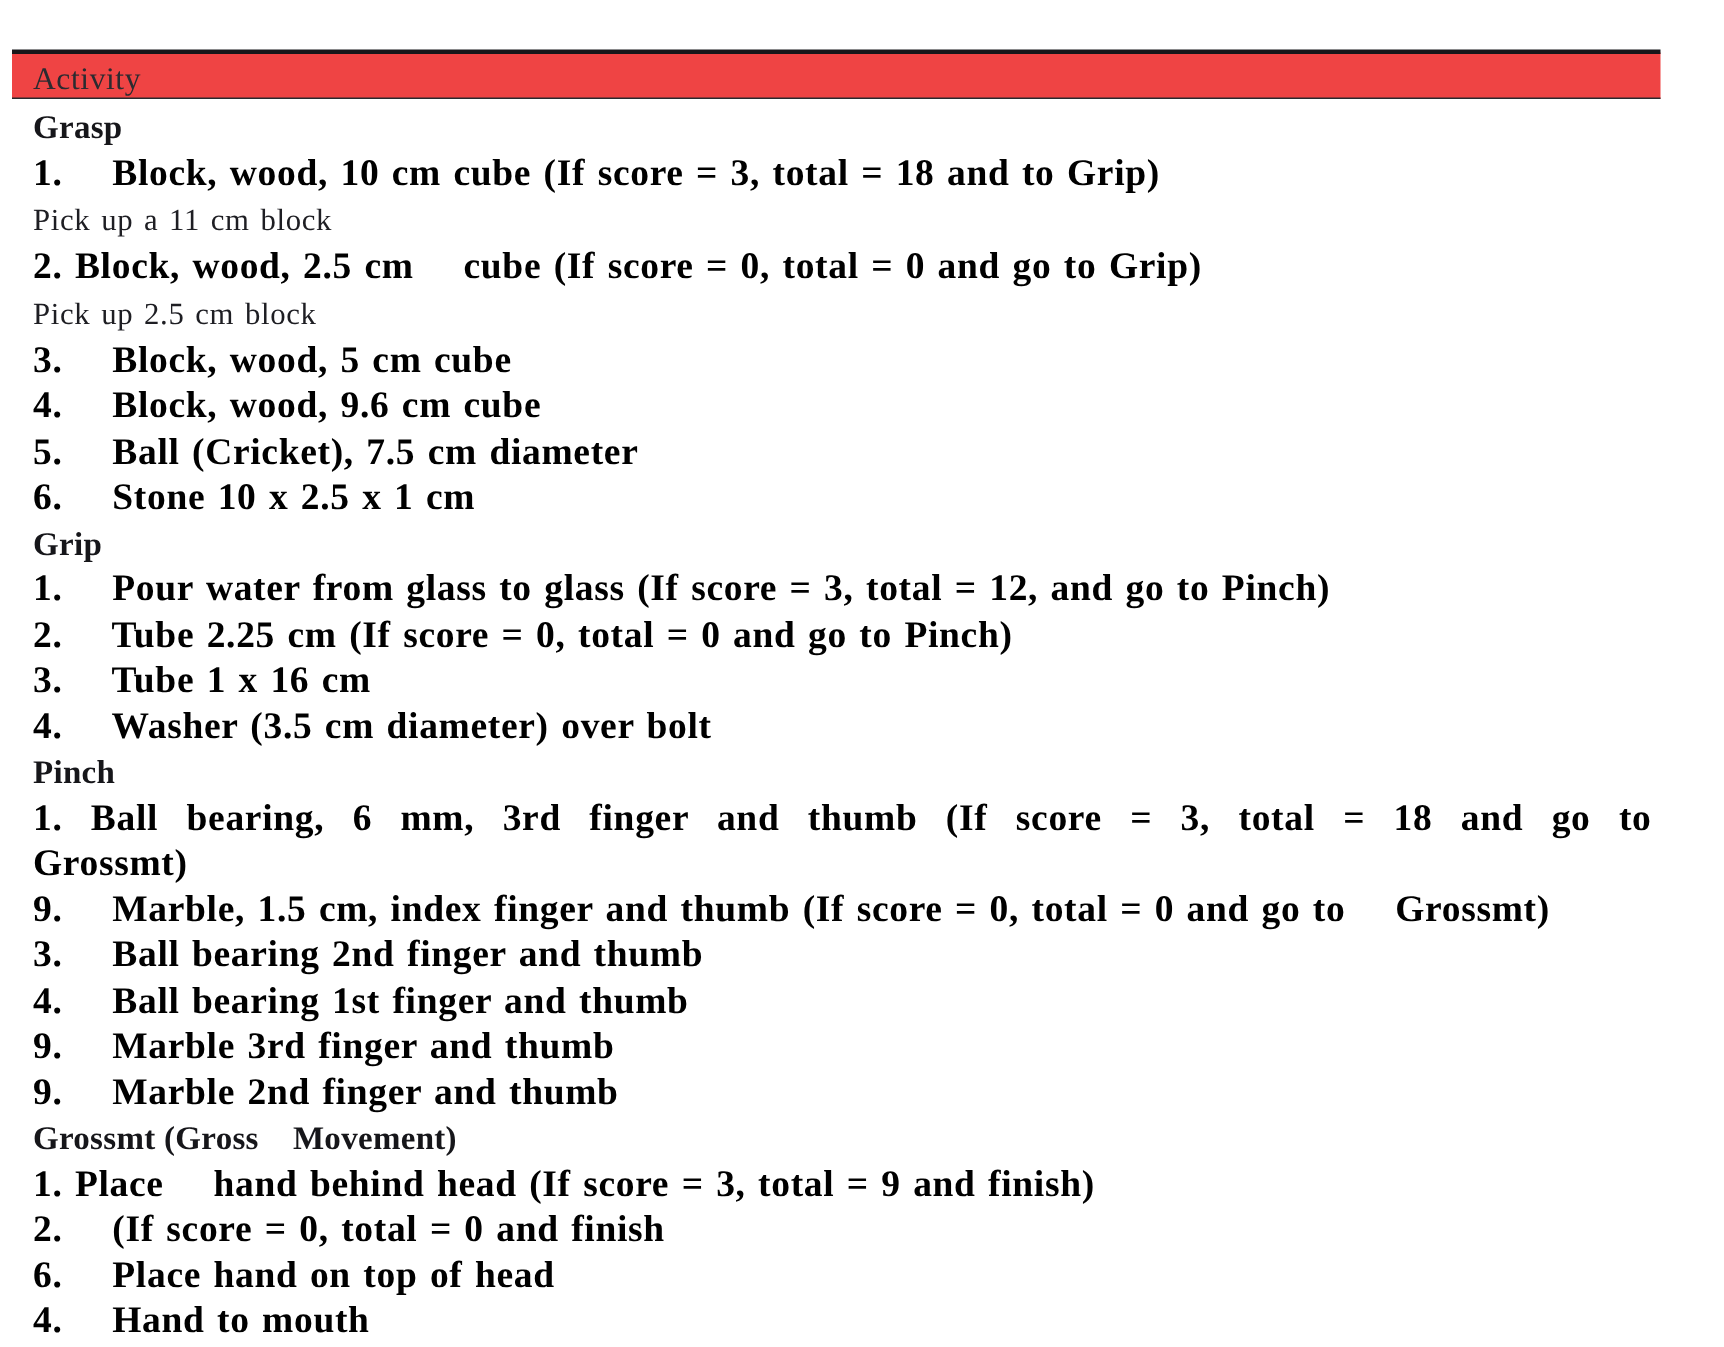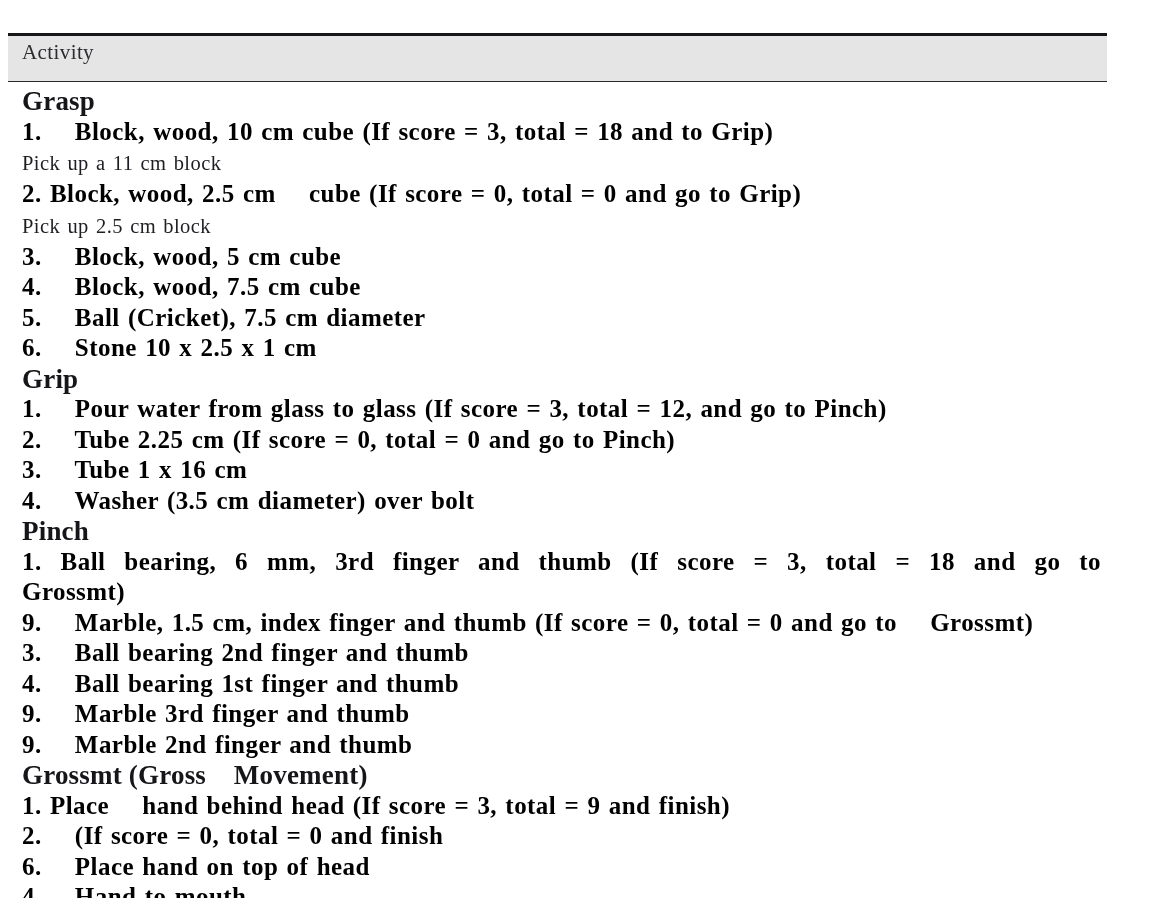--- a/index.html
+++ b/index.html
@@ -26,44 +26,44 @@
   .activity-table {
     position: absolute;
     left: 8px;
     top: 33px;
     width: 1099px;
     border-collapse: collapse;
     table-layout: fixed;
   }
 
   .table-header-cell {
-    background: #e5e5e5;
+    background: #ef4444;
     border-top: 3px solid #17171a;
     border-bottom: 1px solid #2a2a2e;
-    padding: 3px 0 16px 14px;
+    padding: 3px 0 0 14px;
     font-size: 21px;
     line-height: 26px;
     font-weight: normal;
     text-align: left;
     color: #2b2b30;
     letter-spacing: 0.4px;
   }
 
   .table-body-cell {
     border-bottom: 2px solid #17171a;
     padding: 4px 0 4px 0;
     vertical-align: top;
   }
 
   .section {
     display: block;
   }
 
   .section-heading {
-    font-size: 27px;
+    font-size: 22px;
     line-height: 30.5px;
     font-weight: bold;
     letter-spacing: 0.2px;
     padding-left: 14px;
     white-space: pre;
     color: #16161a;
   }
 
   .item-line {
     font-size: 25px;
@@ -116,21 +116,21 @@
       <tr>
         <td class="table-body-cell">
           <div id="sections-root">
               <div class="section">
                 <div class="section-heading">Grasp</div>
                 <div class="item-line">1.    Block, wood, 10 cm cube (If score = 3, total = 18 and to Grip)</div>
                 <div class="note-line">Pick up a 11 cm block</div>
                 <div class="item-line">2. Block, wood, 2.5 cm    cube (If score = 0, total = 0 and go to Grip)</div>
                 <div class="note-line">Pick up 2.5 cm block</div>
                 <div class="item-line">3.    Block, wood, 5 cm cube</div>
-                <div class="item-line">4.    Block, wood, 7.5 cm cube</div>
+                <div class="item-line">4.    Block, wood, 9.6 cm cube</div>
                 <div class="item-line">5.    Ball (Cricket), 7.5 cm diameter</div>
                 <div class="item-line">6.    Stone 10 x 2.5 x 1 cm</div>
               </div>
               <div class="section">
                 <div class="section-heading">Grip</div>
                 <div class="item-line">1.    Pour water from glass to glass (If score = 3, total = 12, and go to Pinch)</div>
                 <div class="item-line">2.    Tube 2.25 cm (If score = 0, total = 0 and go to Pinch)</div>
                 <div class="item-line">3.    Tube 1 x 16 cm</div>
                 <div class="item-line">4.    Washer (3.5 cm diameter) over bolt</div>
               </div>

